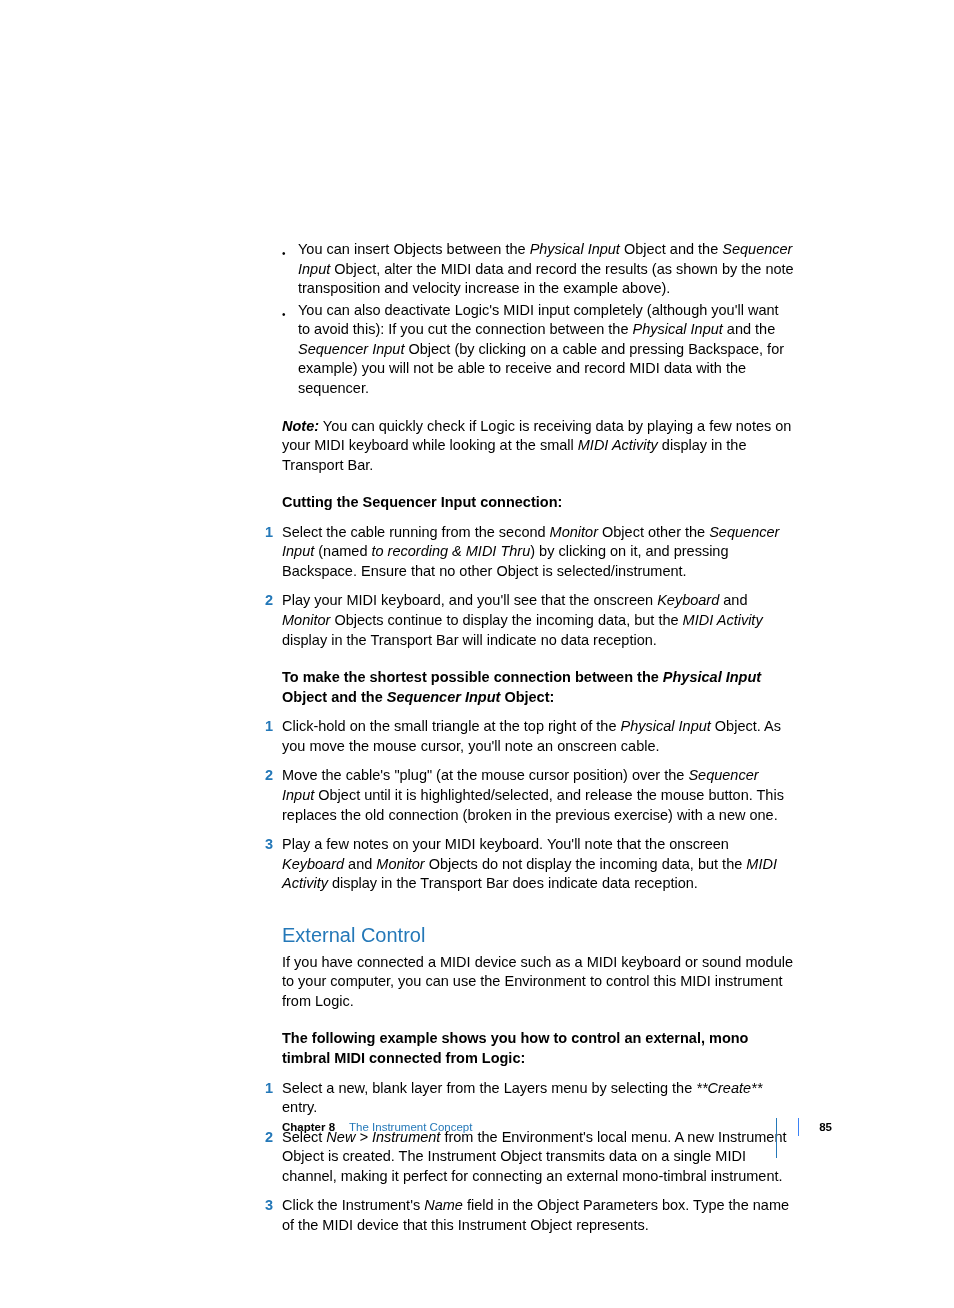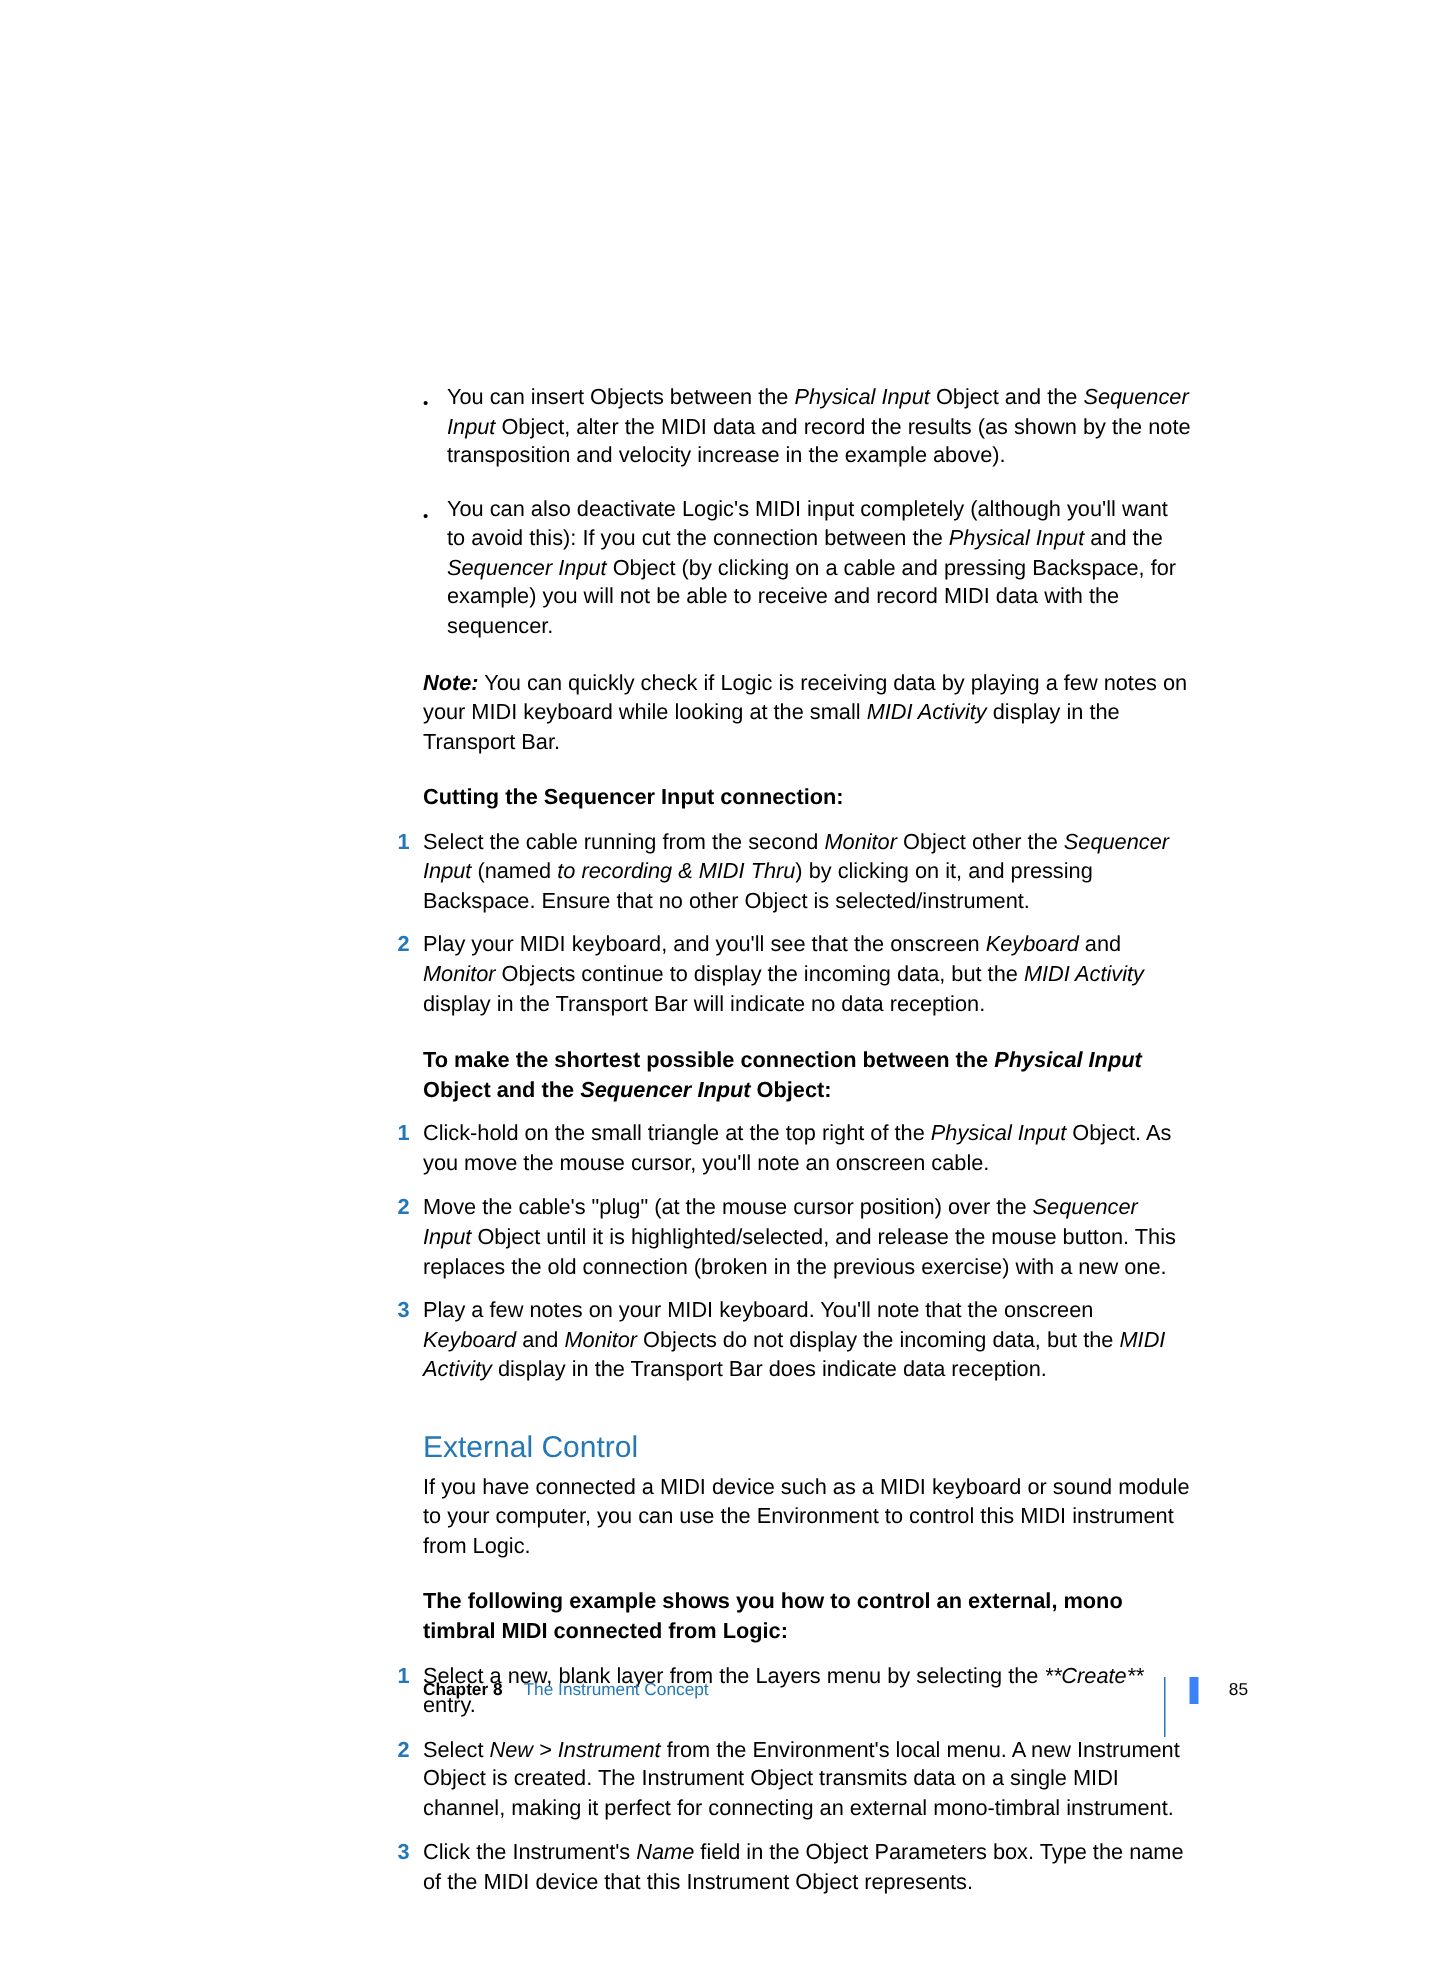--- a/index.html
+++ b/index.html
@@ -19,21 +19,20 @@
       padding: 240px 160px 60px 282px;
     }
     .bullet-list {
       margin-bottom: 18px;
     }
     .bullet-item {
       display: flex;
       margin-bottom: 2px;
       font-size: 14.5px;
       line-height: 1.35;
-      margin-top: 16px;
     }
     .bullet {
       width: 16px;
       flex-shrink: 0;
       text-align: left;
       padding-top: 3px;
     }
     .bullet::before {
       content: "•";
       font-size: 10px;
@@ -105,27 +104,28 @@
     }
     .footer-chapter {
       font-weight: 600;
       margin-right: 14px;
     }
     .footer-title {
       color: #2478b8;
     }
     .footer-page {
       margin-left: auto;
-      border-left: 6px solid #3b82f6;
+      border-left: 1px solid #3b82f6;
       padding-left: 20px;
       padding-top: 2px;
       padding-bottom: 2px;
       height: 18px;
       display: flex;
       align-items: center;
+      font-weight: bold;
     }
     .side-line {
       position: absolute;
       right: 177px;
       bottom: 150px;
       width: 1px;
       height: 40px;
       background: #2478b8;
     }
   </style>

